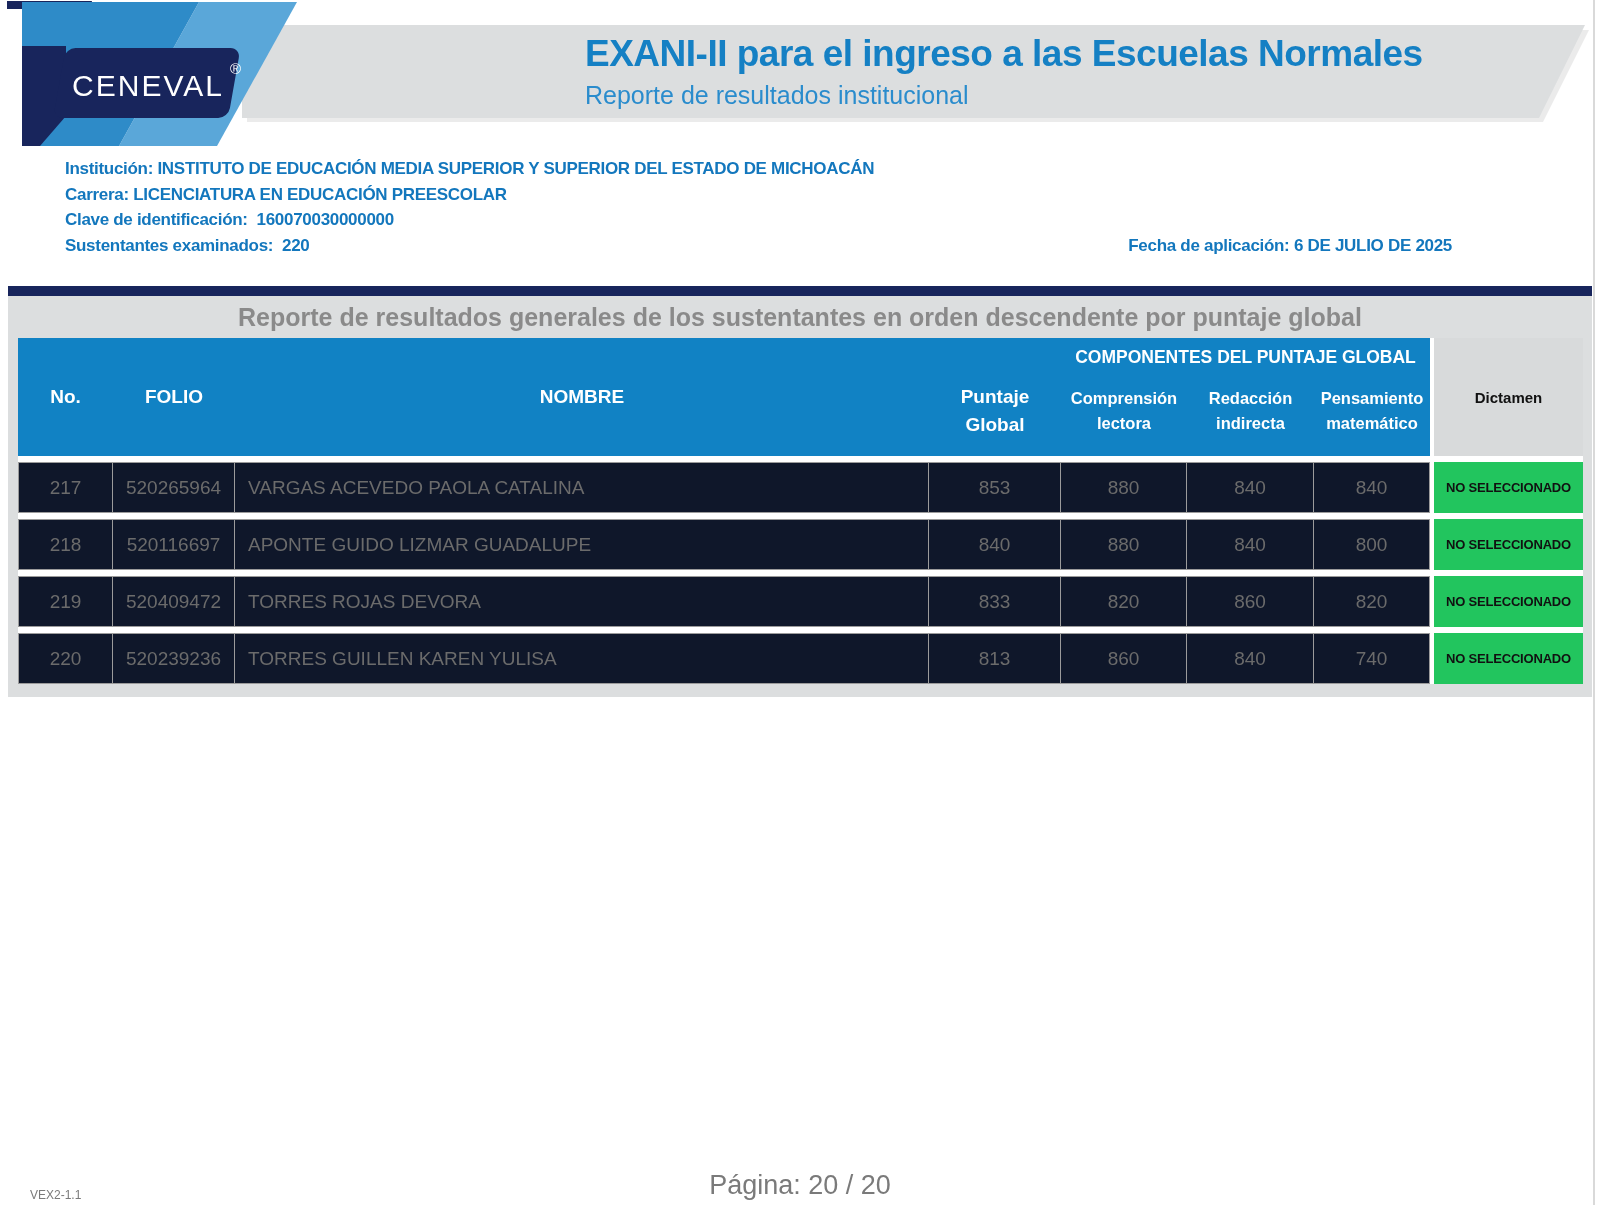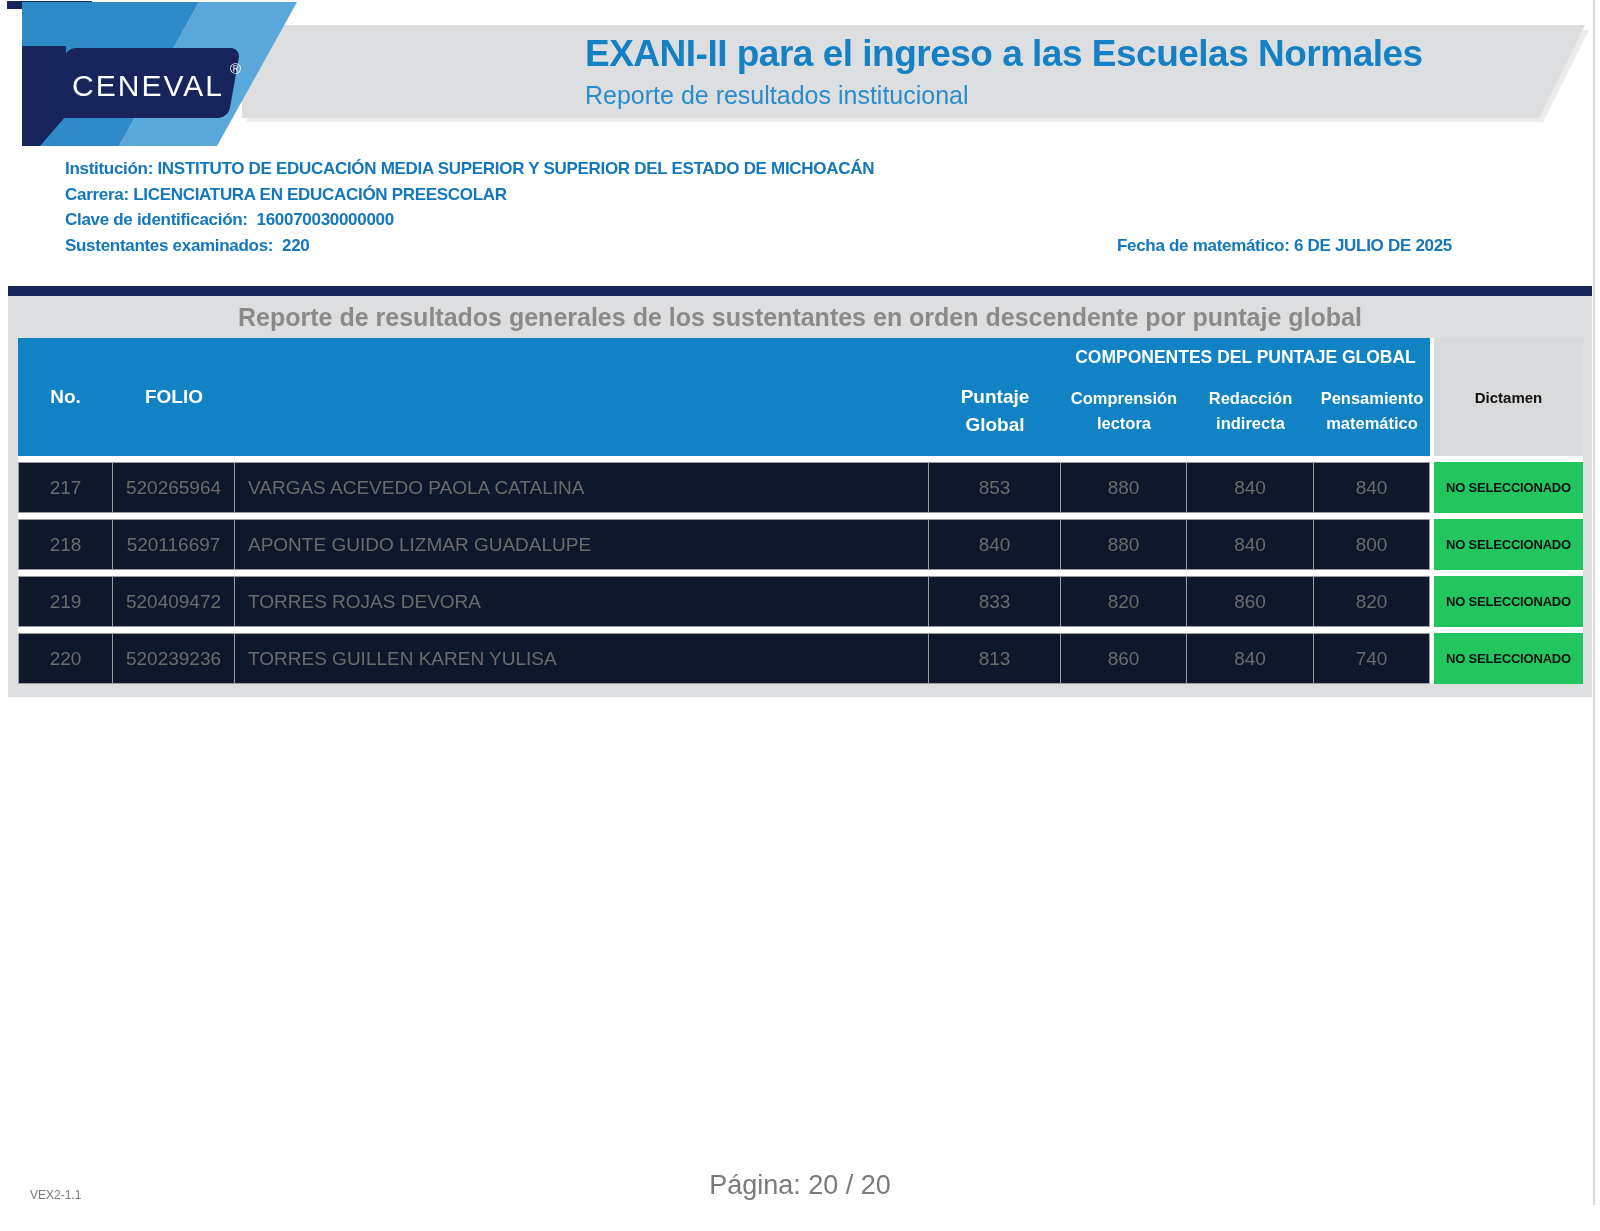--- a/index.html
+++ b/index.html
@@ -146,34 +146,35 @@
 <div class="masthead">
   <h1>EXANI-II para el ingreso a las Escuelas Normales</h1>
   <h2>Reporte de resultados institucional</h2>
 </div>
 
 <div class="info">
   <div class="line"><span>Institución:</span> <span>INSTITUTO DE EDUCACIÓN MEDIA SUPERIOR Y SUPERIOR DEL ESTADO DE MICHOACÁN</span></div>
   <div class="line"><span>Carrera:</span> <span>LICENCIATURA EN EDUCACIÓN PREESCOLAR</span></div>
   <div class="line"><span>Clave de identificación:</span>  <span>160070030000000</span></div>
   <div class="line"><span>Sustentantes examinados:</span>  <span>220</span></div>
-  <div class="fecha"><span>Fecha de matemático:</span> <span>6 DE JULIO DE 2025</span></div>
+  <div class="fecha"><span>Fecha de aplicación:</span> <span>6 DE JULIO DE 2025</span></div>
 </div>
 
 <div class="navy-bar"></div>
 
 <div class="report-box">
   <div class="section-title">Reporte de resultados generales de los sustentantes en orden descendente por puntaje global</div>
 
   <div class="thead">
     <div class="thead-blue"></div>
     <div class="thead-dictamen">Dictamen</div>
     <div class="th-group">COMPONENTES DEL PUNTAJE GLOBAL</div>
     <div class="th1 th-no">No.</div>
     <div class="th1 th-folio">FOLIO</div>
+    <div class="th1 th-nombre">NOMBRE</div>
     <div class="th2 th-pg">
         <span>Puntaje Global</span>
       </div>
     <div class="th2 th-cl">
         <span>Comprensión lectora</span>
       </div>
     <div class="th2 th-ri">
         <span>Redacción indirecta</span>
       </div>
     <div class="th2 th-pm">

